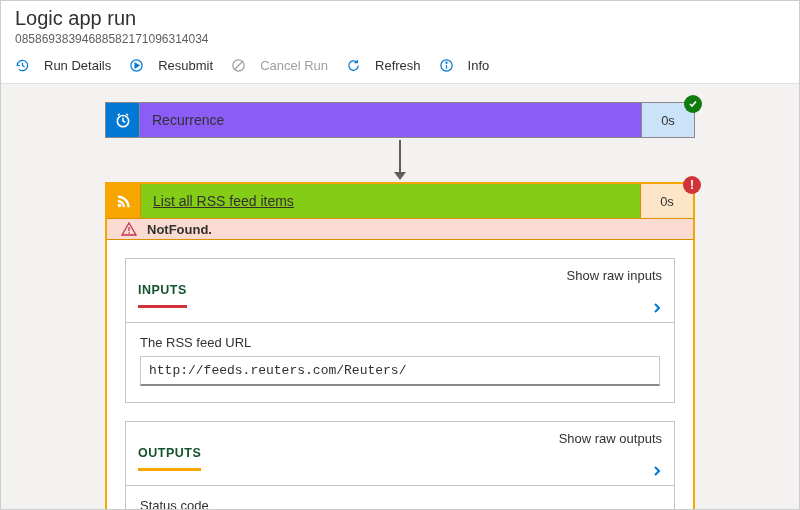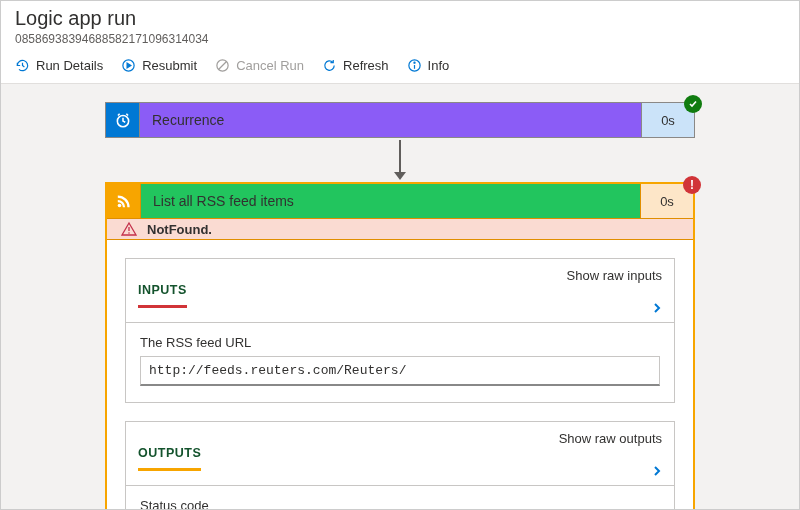--- a/index.html
+++ b/index.html
@@ -1,35 +1,35 @@
 <!DOCTYPE html>
 <html><head>
 <meta charset="utf-8">
 <style>
   * { box-sizing: border-box; margin: 0; padding: 0; }
   body { font-family: "Segoe UI", Arial, sans-serif; font-size: 13px; color: #323130; background: #fff; width: 800px; height: 510px; overflow: hidden; border: 1px solid #ccc; }
   .header { padding: 6px 14px 4px; }
   .header h1 { font-size: 20px; font-weight: 400; }
   .header .runid { font-size: 12px; color: #605e5c; margin-top: 2px; }
   .toolbar { display: flex; gap: 18px; padding: 8px 14px 10px; border-bottom: 1px solid #e1dfdd; }
-  .toolbar .tbtn { display: flex; align-items: center; gap: 6px; color: #323130; cursor: pointer; }
+  .toolbar .tbtn { display: flex; align-items: center; gap: 14px; color: #323130; cursor: pointer; }
   .toolbar .tbtn.disabled { color: #a19f9d; cursor: default; }
   .toolbar .tbtn svg { width: 15px; height: 15px; }
   .canvas { background: #f3f2f1; padding: 18px 0 0; height: 430px; position: relative; overflow: hidden; }
   .stage { width: 590px; margin: 0 auto; position: relative; }
 
   .step { border: 1px solid #8a8886; background: #fff; display: flex; align-items: stretch; position: relative; }
   .step.success { border-color: #8a8886; }
   .step .iconcell { width: 34px; display: flex; align-items: center; justify-content: center; }
   .step .iconcell.blue { background: #0078d4; border-right: 1px solid #8a8886; }
   .step .iconcell.orange { background: #f7a500; border-right: 1px solid #e08e00; }
   .step .title { flex: 1; padding: 9px 12px; font-size: 14px; }
   .step .dur { width: 53px; display: flex; align-items: center; justify-content: center; background: #cbe3f9; border-left: 1px solid #8a8886; font-size: 13px; }
   .step.fail .dur { background: #fde6c8; border-left-color: #e08e00; }
-  .step.fail .title { background: #22c55e; }
+  .step.fail .title { background: #84cc16; text-decoration: underline; }
   .step.success .title { background: #8b5cf6; }
 
   .badge { position: absolute; top: -8px; right: -8px; width: 18px; height: 18px; border-radius: 50%; display: flex; align-items: center; justify-content: center; }
   .badge.ok { background: #107c10; color: #fff; }
   .badge.err { background: #d13438; color: #fff; font-weight: bold; font-size: 12px; }
 
   .arrow { display: flex; flex-direction: column; align-items: center; margin: 2px 0; }
   .arrow .line { width: 2px; height: 32px; background: #605e5c; }
   .arrow .head { width: 0; height: 0; border-left: 6px solid transparent; border-right: 6px solid transparent; border-top: 8px solid #605e5c; }
 

